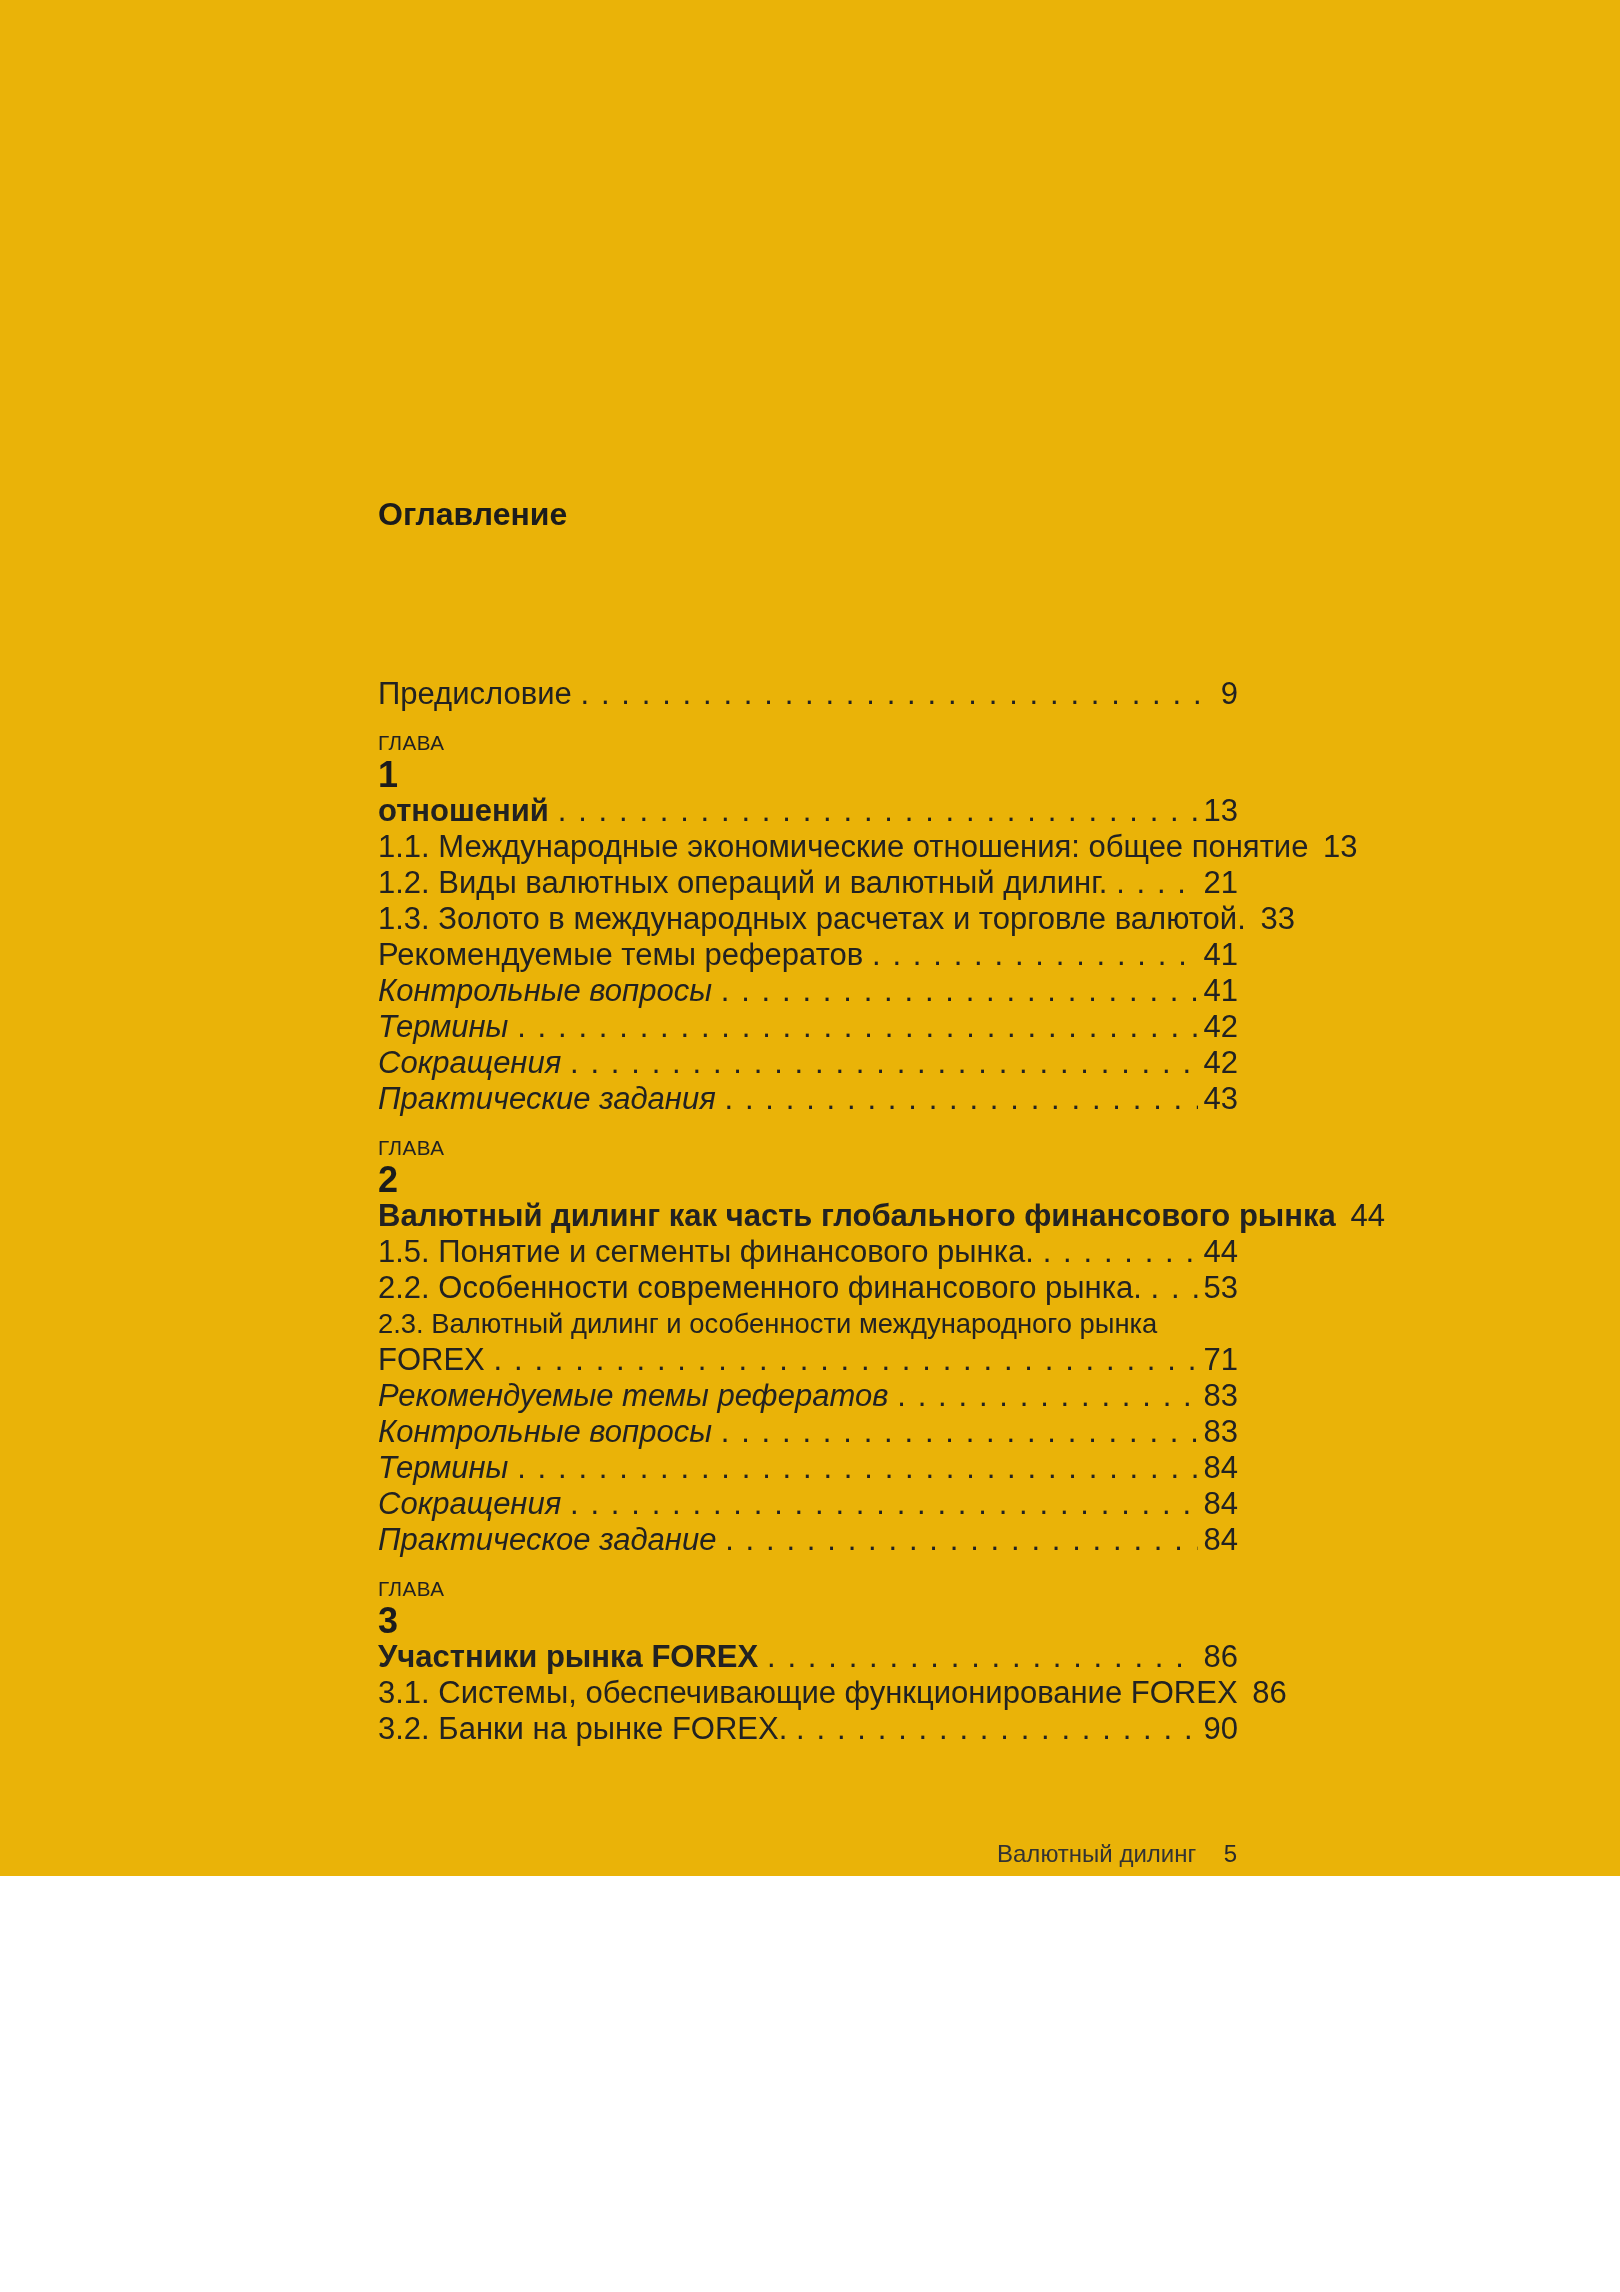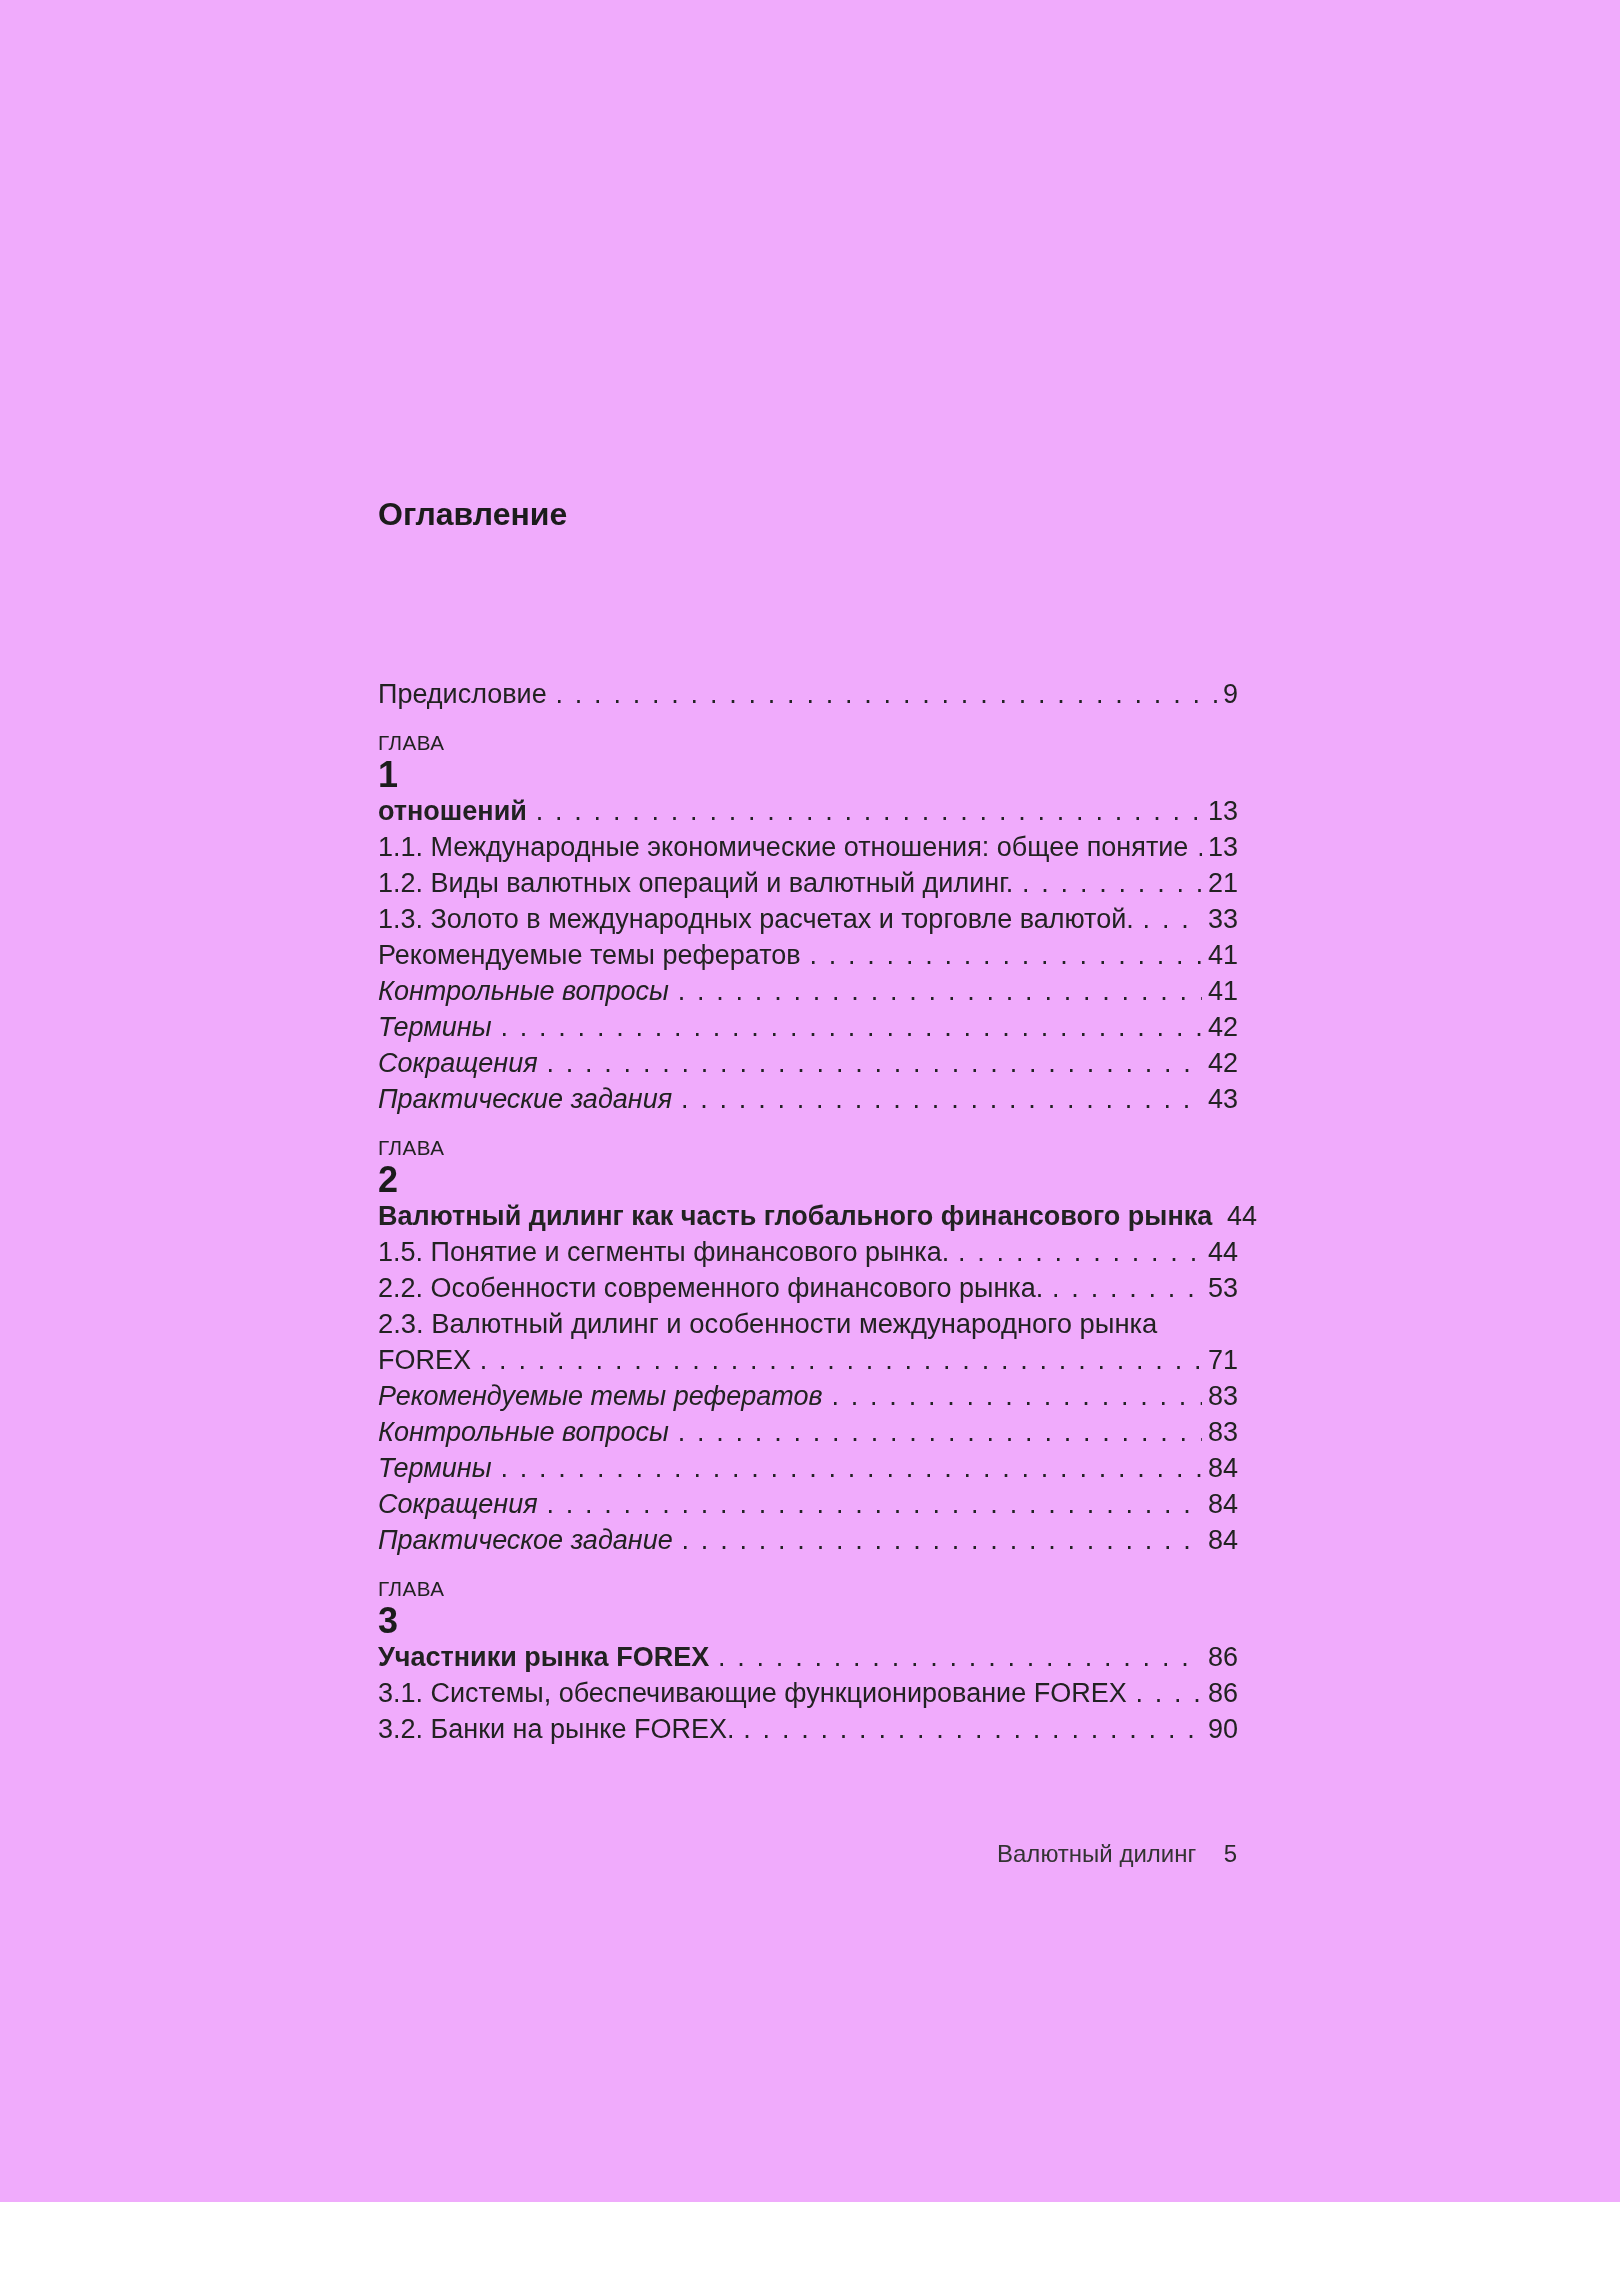--- a/index.html
+++ b/index.html
@@ -3,22 +3,22 @@
 <meta charset="utf-8">
 <style>
   html, body {
     margin: 0;
     padding: 0;
     background: #ffffff;
   }
   .book-page {
     position: relative;
     width: 1620px;
-    height: 2202px;
-    background: #f0abfc;
+    height: 1876px;
+    background: #eab308;
     font-family: "Liberation Sans", "DejaVu Sans", sans-serif;
     color: #222222;
     overflow: hidden;
     text-decoration: underline;
   }
   .content {
     position: absolute;
     left: 378px;
     top: 495px;
     width: 860px;
@@ -26,21 +26,21 @@
   .doc-title {
     font-size: 32px;
     font-weight: 700;
     line-height: 39px;
     margin: 0 0 142px 0;
     color: #1c1c1c;
   }
   .toc-line {
     display: flex;
     align-items: flex-end;
-    font-size: 27px;
+    font-size: 31px;
     line-height: 36px;
   }
   .toc-text {
     flex: 0 0 auto;
     white-space: nowrap;
   }
   .toc-text.italic { font-style: italic; }
   .toc-text.bold   { font-weight: 700; }
   .title-solo, .entry-line1 {
     font-size: 27.4px;

